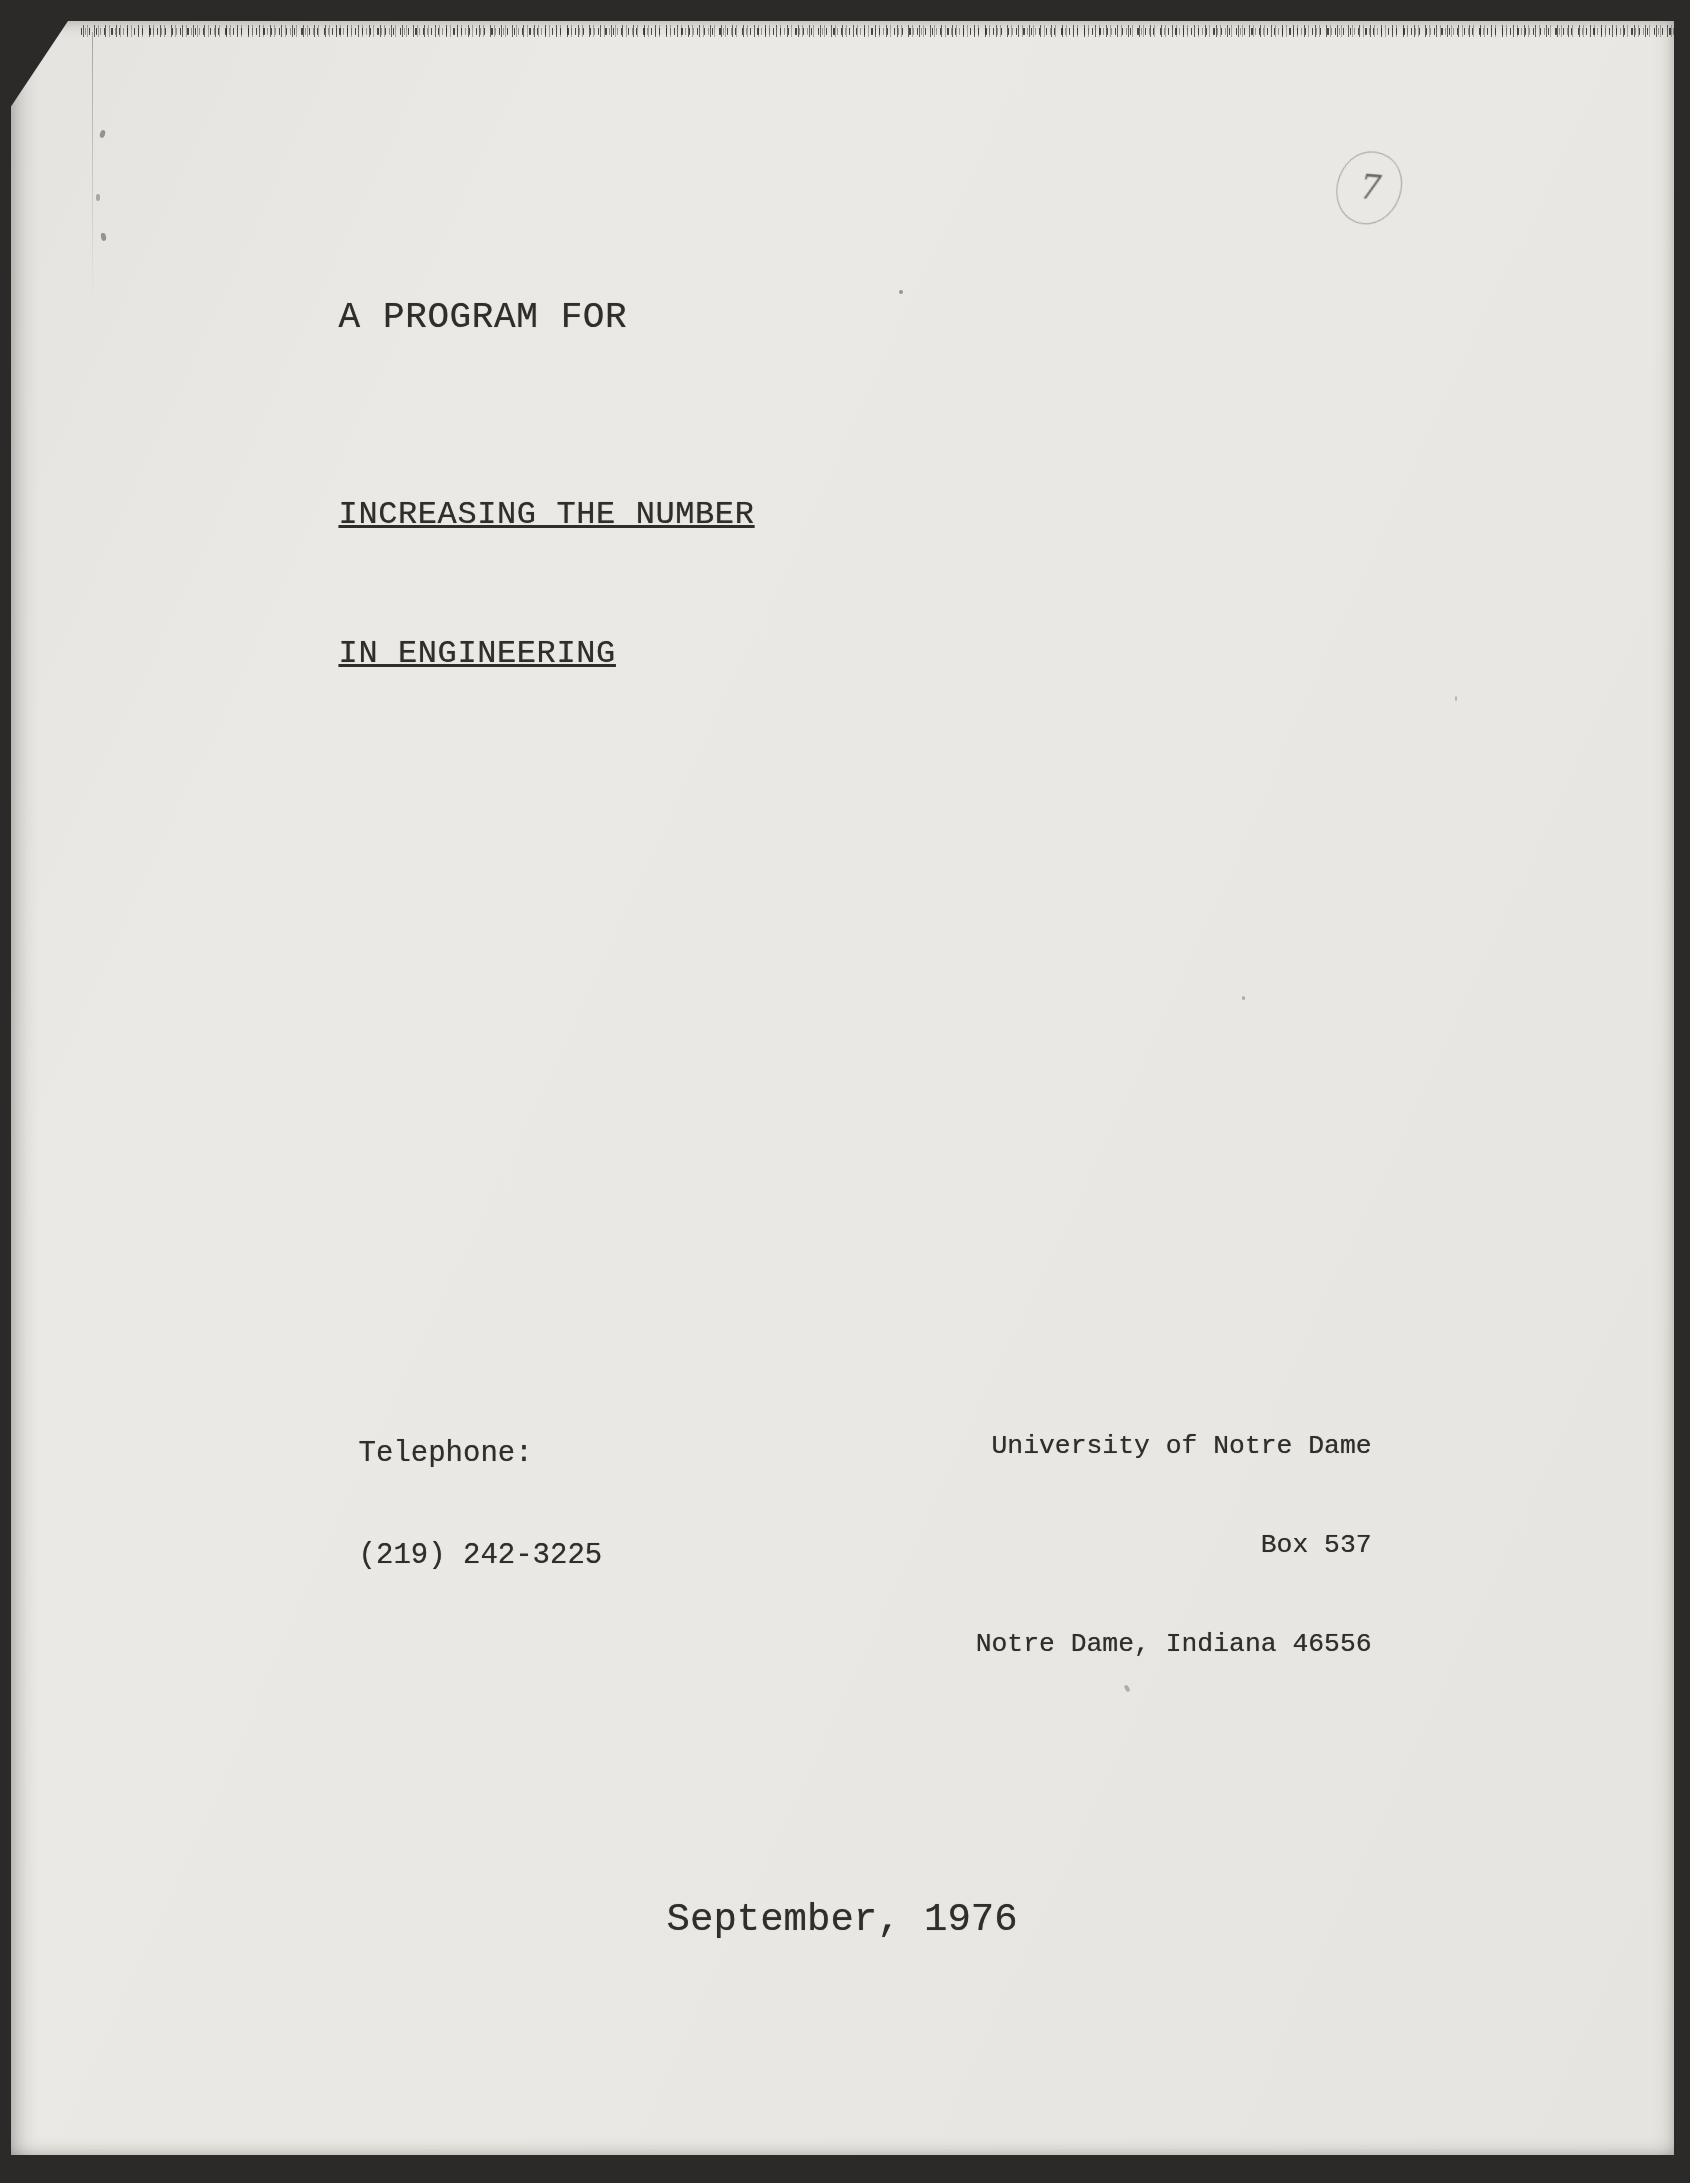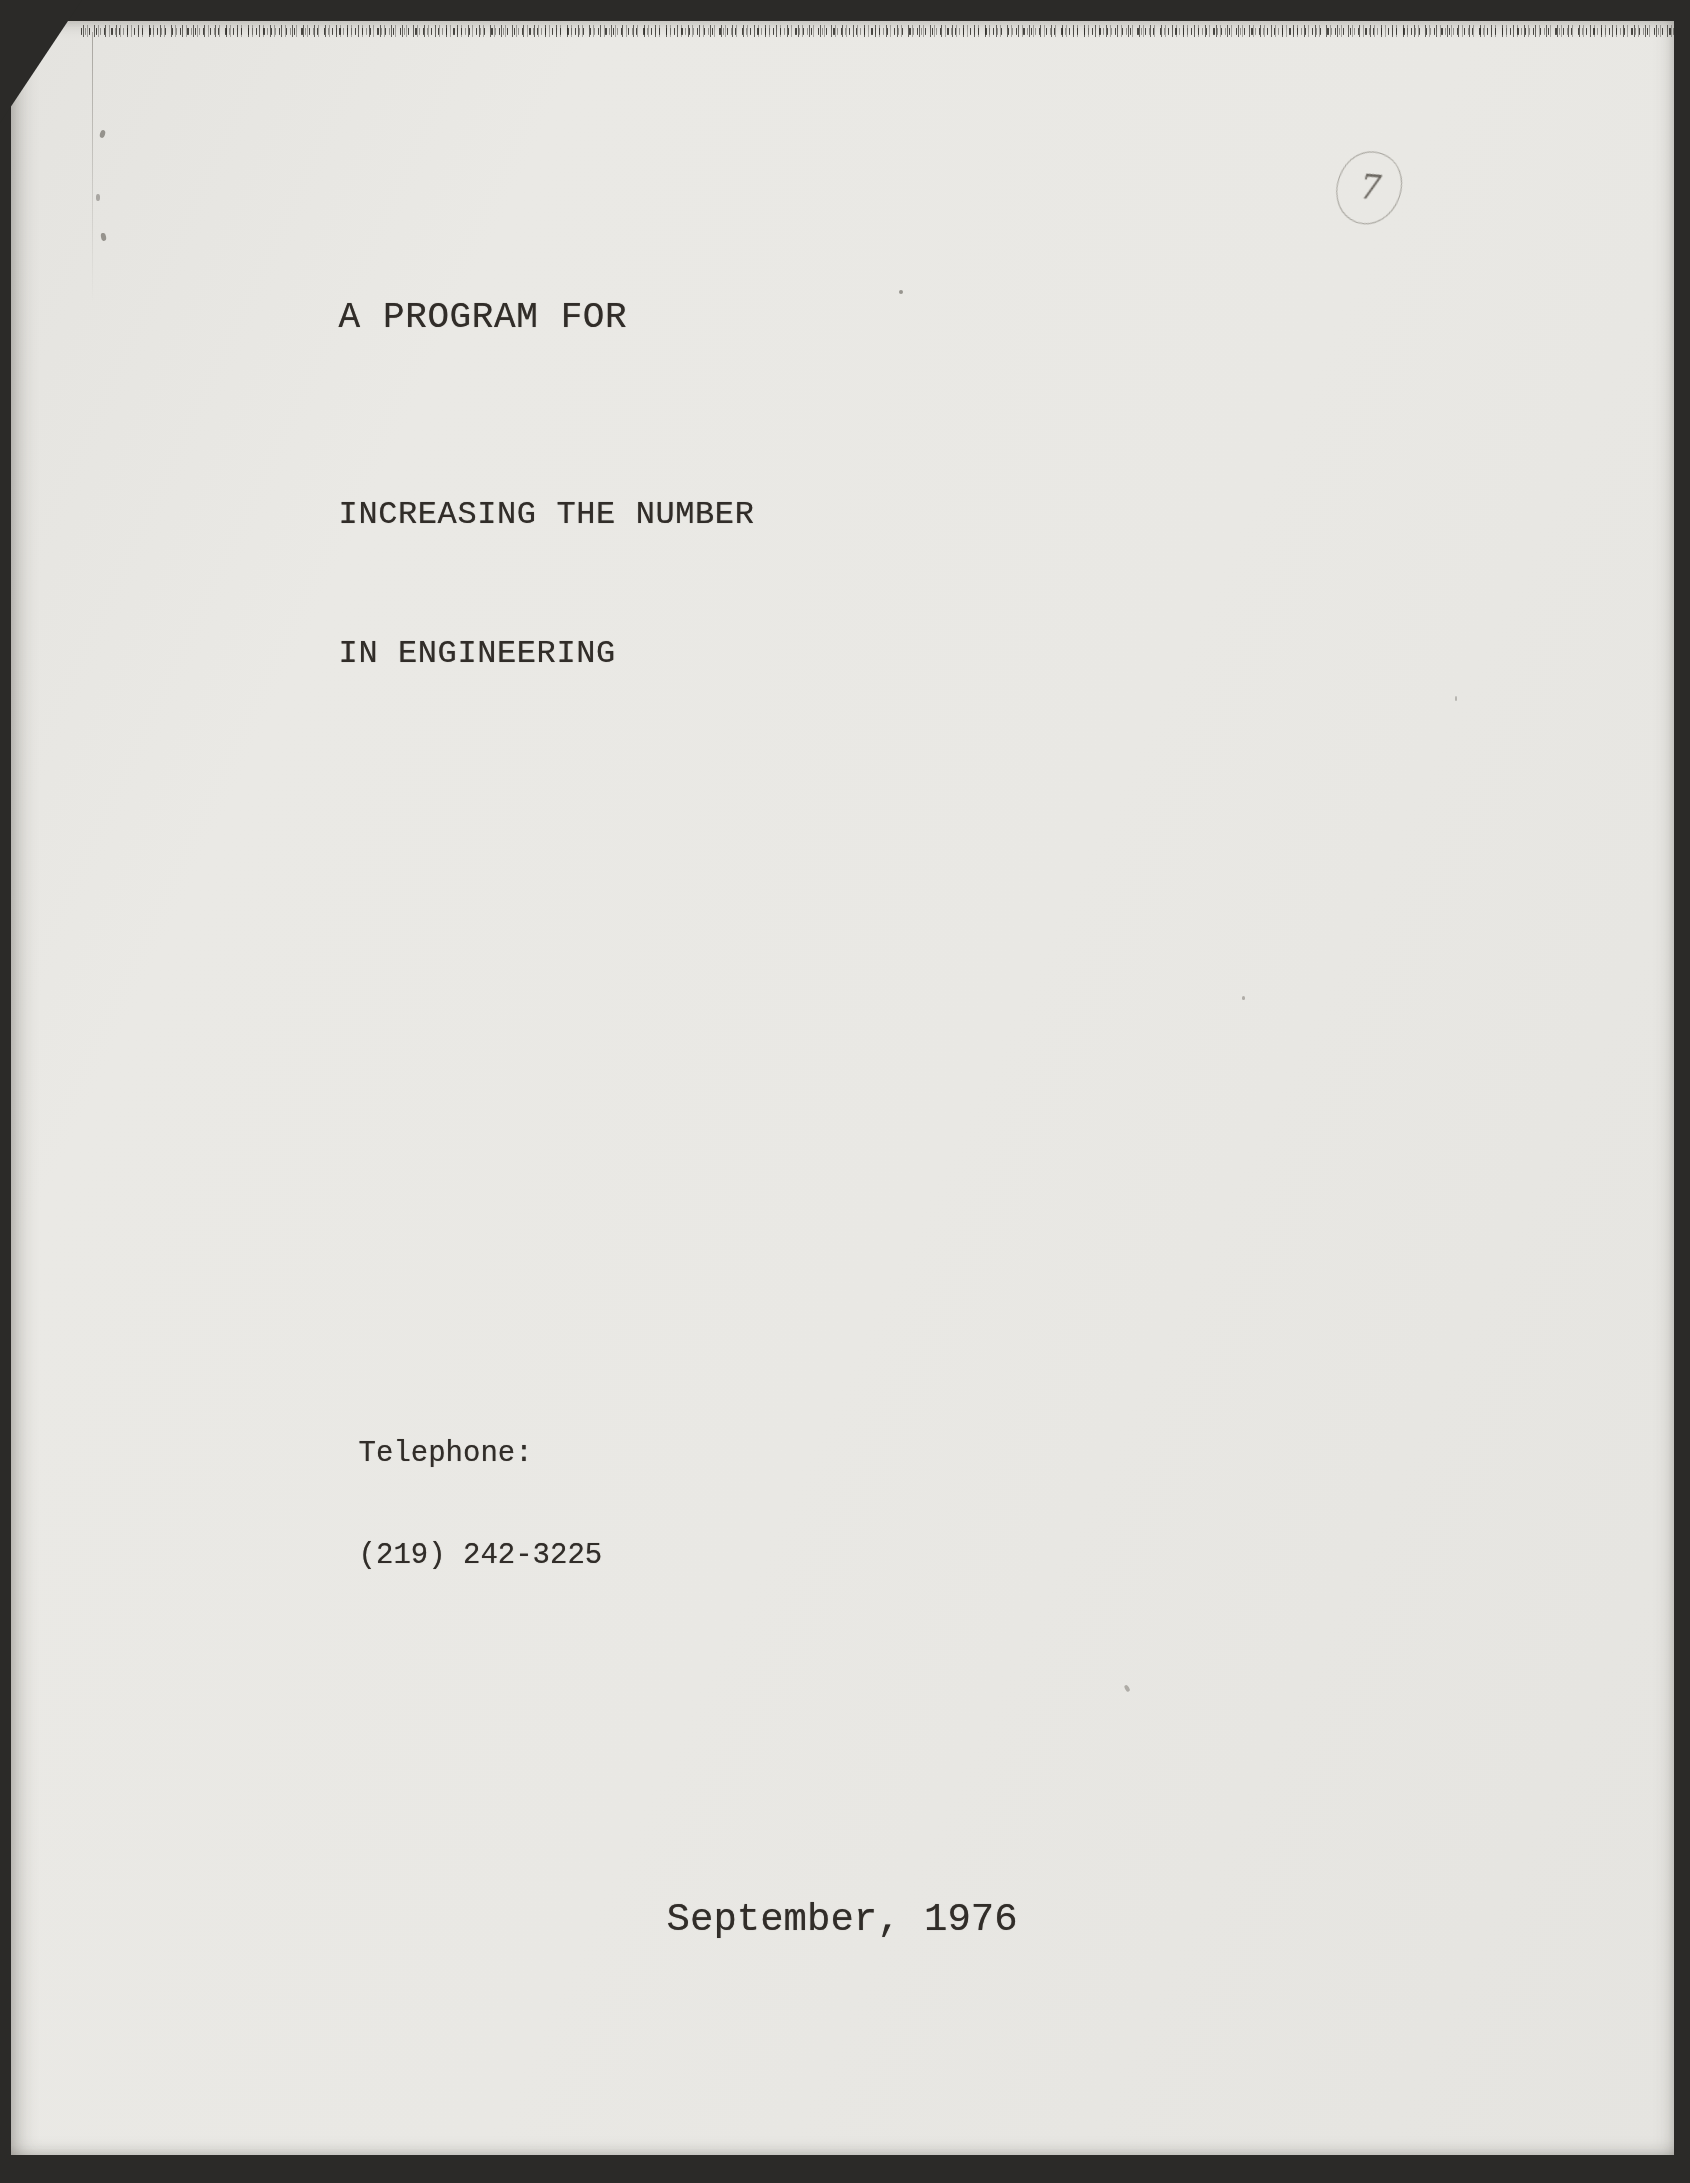--- a/index.html
+++ b/index.html
@@ -83,20 +83,21 @@
   }
   .title {
     left: 328px;
     top: 404px;
     font-size: 32px;
   }
   .title .line {
     line-height: 1;
     margin-bottom: 33px;
     letter-spacing: 0.6px;
+    text-decoration: underline;
   }
   .org {
     left: 339px;
     top: 979px;
     width: 874px;
     text-align: center;
     font-size: 26.4px;
   }
   .org .line {
     line-height: 1;
@@ -178,20 +179,25 @@
       <div class="line">INCREASING THE NUMBER</div>
       <div class="line">IN ENGINEERING</div>
     </div>
 
 
     <div class="typed tel">
       <div>Telephone:</div>
       <div>(219) 242-3225</div>
     </div>
 
+    <div class="typed addr">
+      <div>University of Notre Dame</div>
+      <div>Box 537</div>
+      <div>Notre Dame, Indiana 46556</div>
+    </div>
 
     <div class="typed date">September, 1976</div>
 
     <div class="speck s1"></div>
     <div class="speck s2"></div>
     <div class="speck s3"></div>
     <div class="speck s4"></div>
     <div class="speck s5"></div>
     <div class="speck s6"></div>
     <div class="speck s7"></div>

